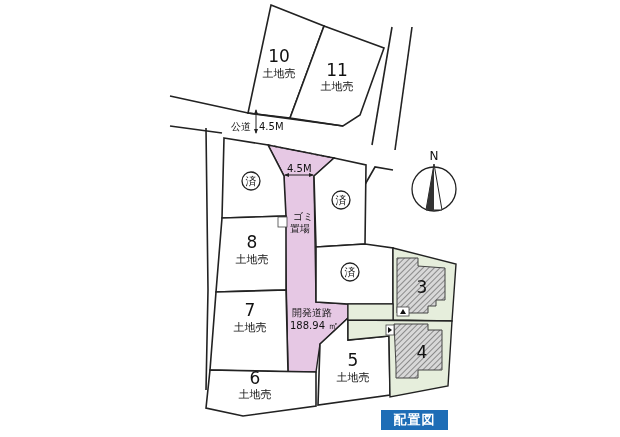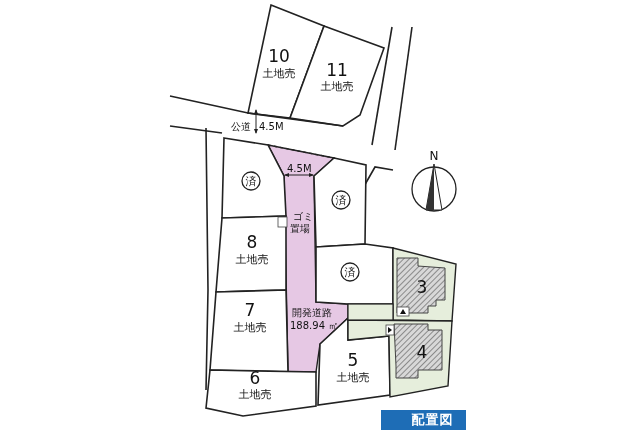--- a/index.html
+++ b/index.html
@@ -8,21 +8,21 @@
   .lot-line { fill: #ffffff; stroke: #222; stroke-width: 1.6; }
   .road-line { fill: none; stroke: #222; stroke-width: 1.6; }
   .dev-road { fill: #e6c8e4; stroke: #222; stroke-width: 1.4; }
   .green { fill: #e6eedc; stroke: #222; stroke-width: 1.4; }
   .house { fill: url(#hatch); stroke: #444; stroke-width: 1; }
   .num { font-family: "DejaVu Sans", sans-serif; font-size: 17px; fill: #111; text-anchor: middle; }
   .sub { font-family: "DejaVu Sans", sans-serif; font-size: 11px; fill: #111; text-anchor: middle; }
   .small { font-family: "DejaVu Sans", sans-serif; font-size: 10px; fill: #111; }
   .sold-circle { fill: #fff; stroke: #222; stroke-width: 1.3; }
   .sold-text { font-family: "DejaVu Sans", sans-serif; font-size: 11px; fill: #111; text-anchor: middle; }
-  .badge { position: absolute; left: 381px; top: 410px; width: 67px; height: 20px; background: #1e6db6; color: #fff; font-family: "DejaVu Sans", sans-serif; font-size: 13px; font-weight: bold; text-align: center; line-height: 20px; letter-spacing: 1px; padding-left: 18px; }
+  .badge { position: absolute; left: 381px; top: 410px; width: 67px; height: 20px; background: #1e6db6; color: #fff; font-family: "DejaVu Sans", sans-serif; font-size: 13px; font-weight: bold; text-align: center; line-height: 20px; letter-spacing: 1px; }
 </style>
 </head>
 <body>
 
 <svg width="620" height="437" viewBox="0 0 620 437">
   <defs>
     <pattern id="hatch" width="4" height="4" patternUnits="userSpaceOnUse" patternTransform="rotate(45)">
       <rect width="4" height="4" fill="#d8d8d8"></rect>
       <line x1="0" y1="0" x2="0" y2="4" stroke="#555" stroke-width="1.2"></line>
     </pattern>

